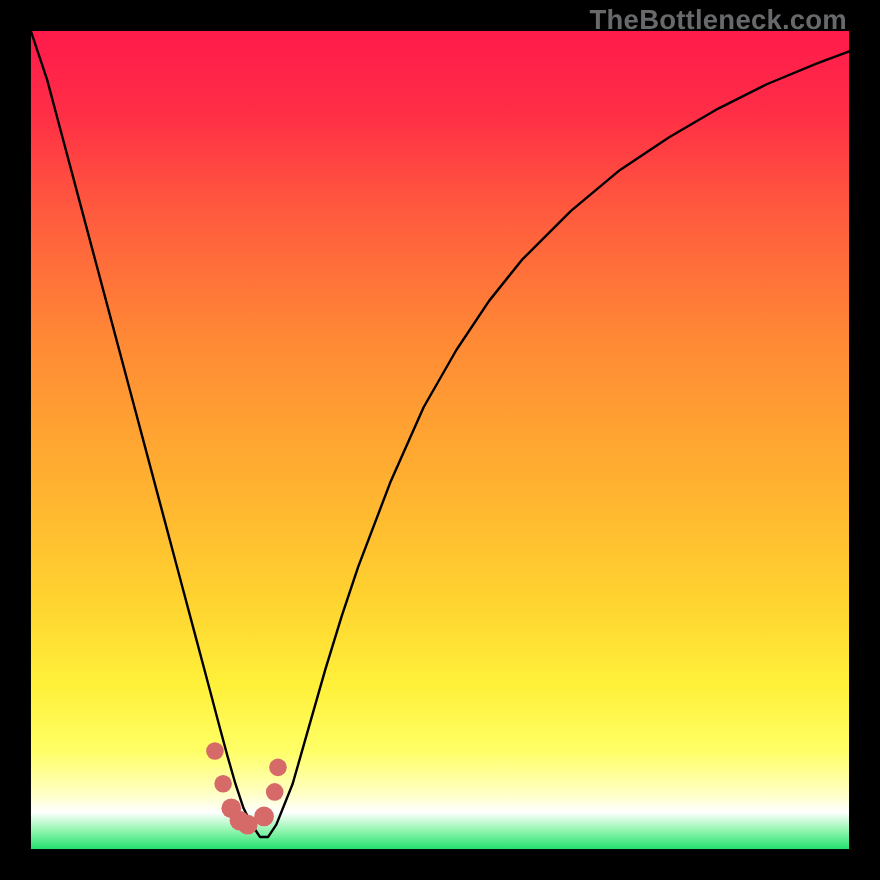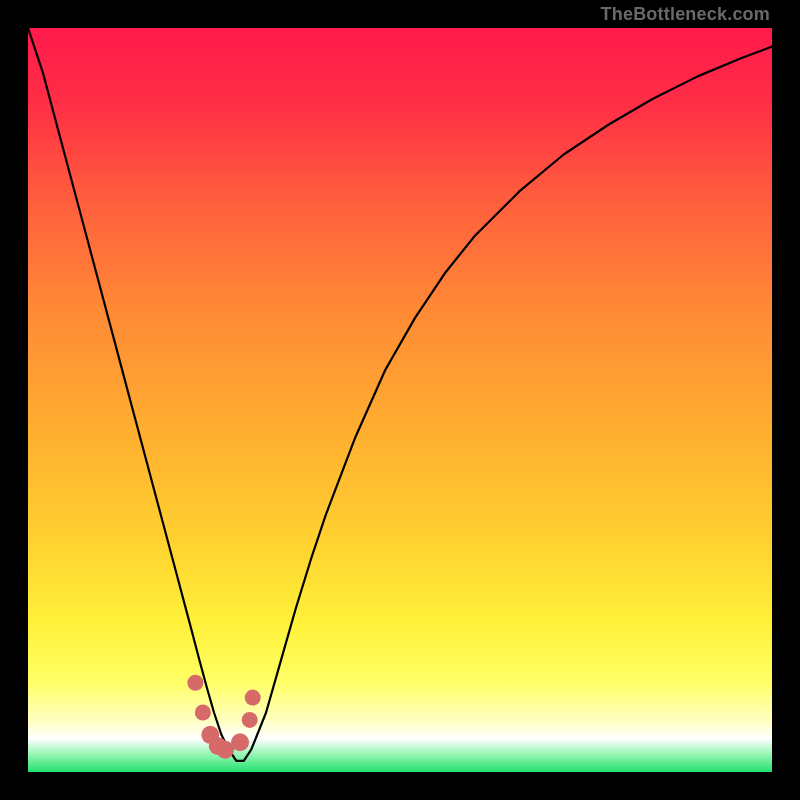--- a/index.html
+++ b/index.html
@@ -16,21 +16,21 @@
     top: 28px;
     width: 744px;
     height: 744px;
     background: #000;
   }
   .attribution {
     position: absolute;
     top: 4px;
     right: 30px;
     font-family: Arial, Helvetica, sans-serif;
-    font-size: 18px;
+    font-size: 25px;
     font-weight: 600;
     color: #68696b;
     letter-spacing: 0.2px;
   }
   svg {
     display: block;
   }
 </style>
 </head>
 <body>

